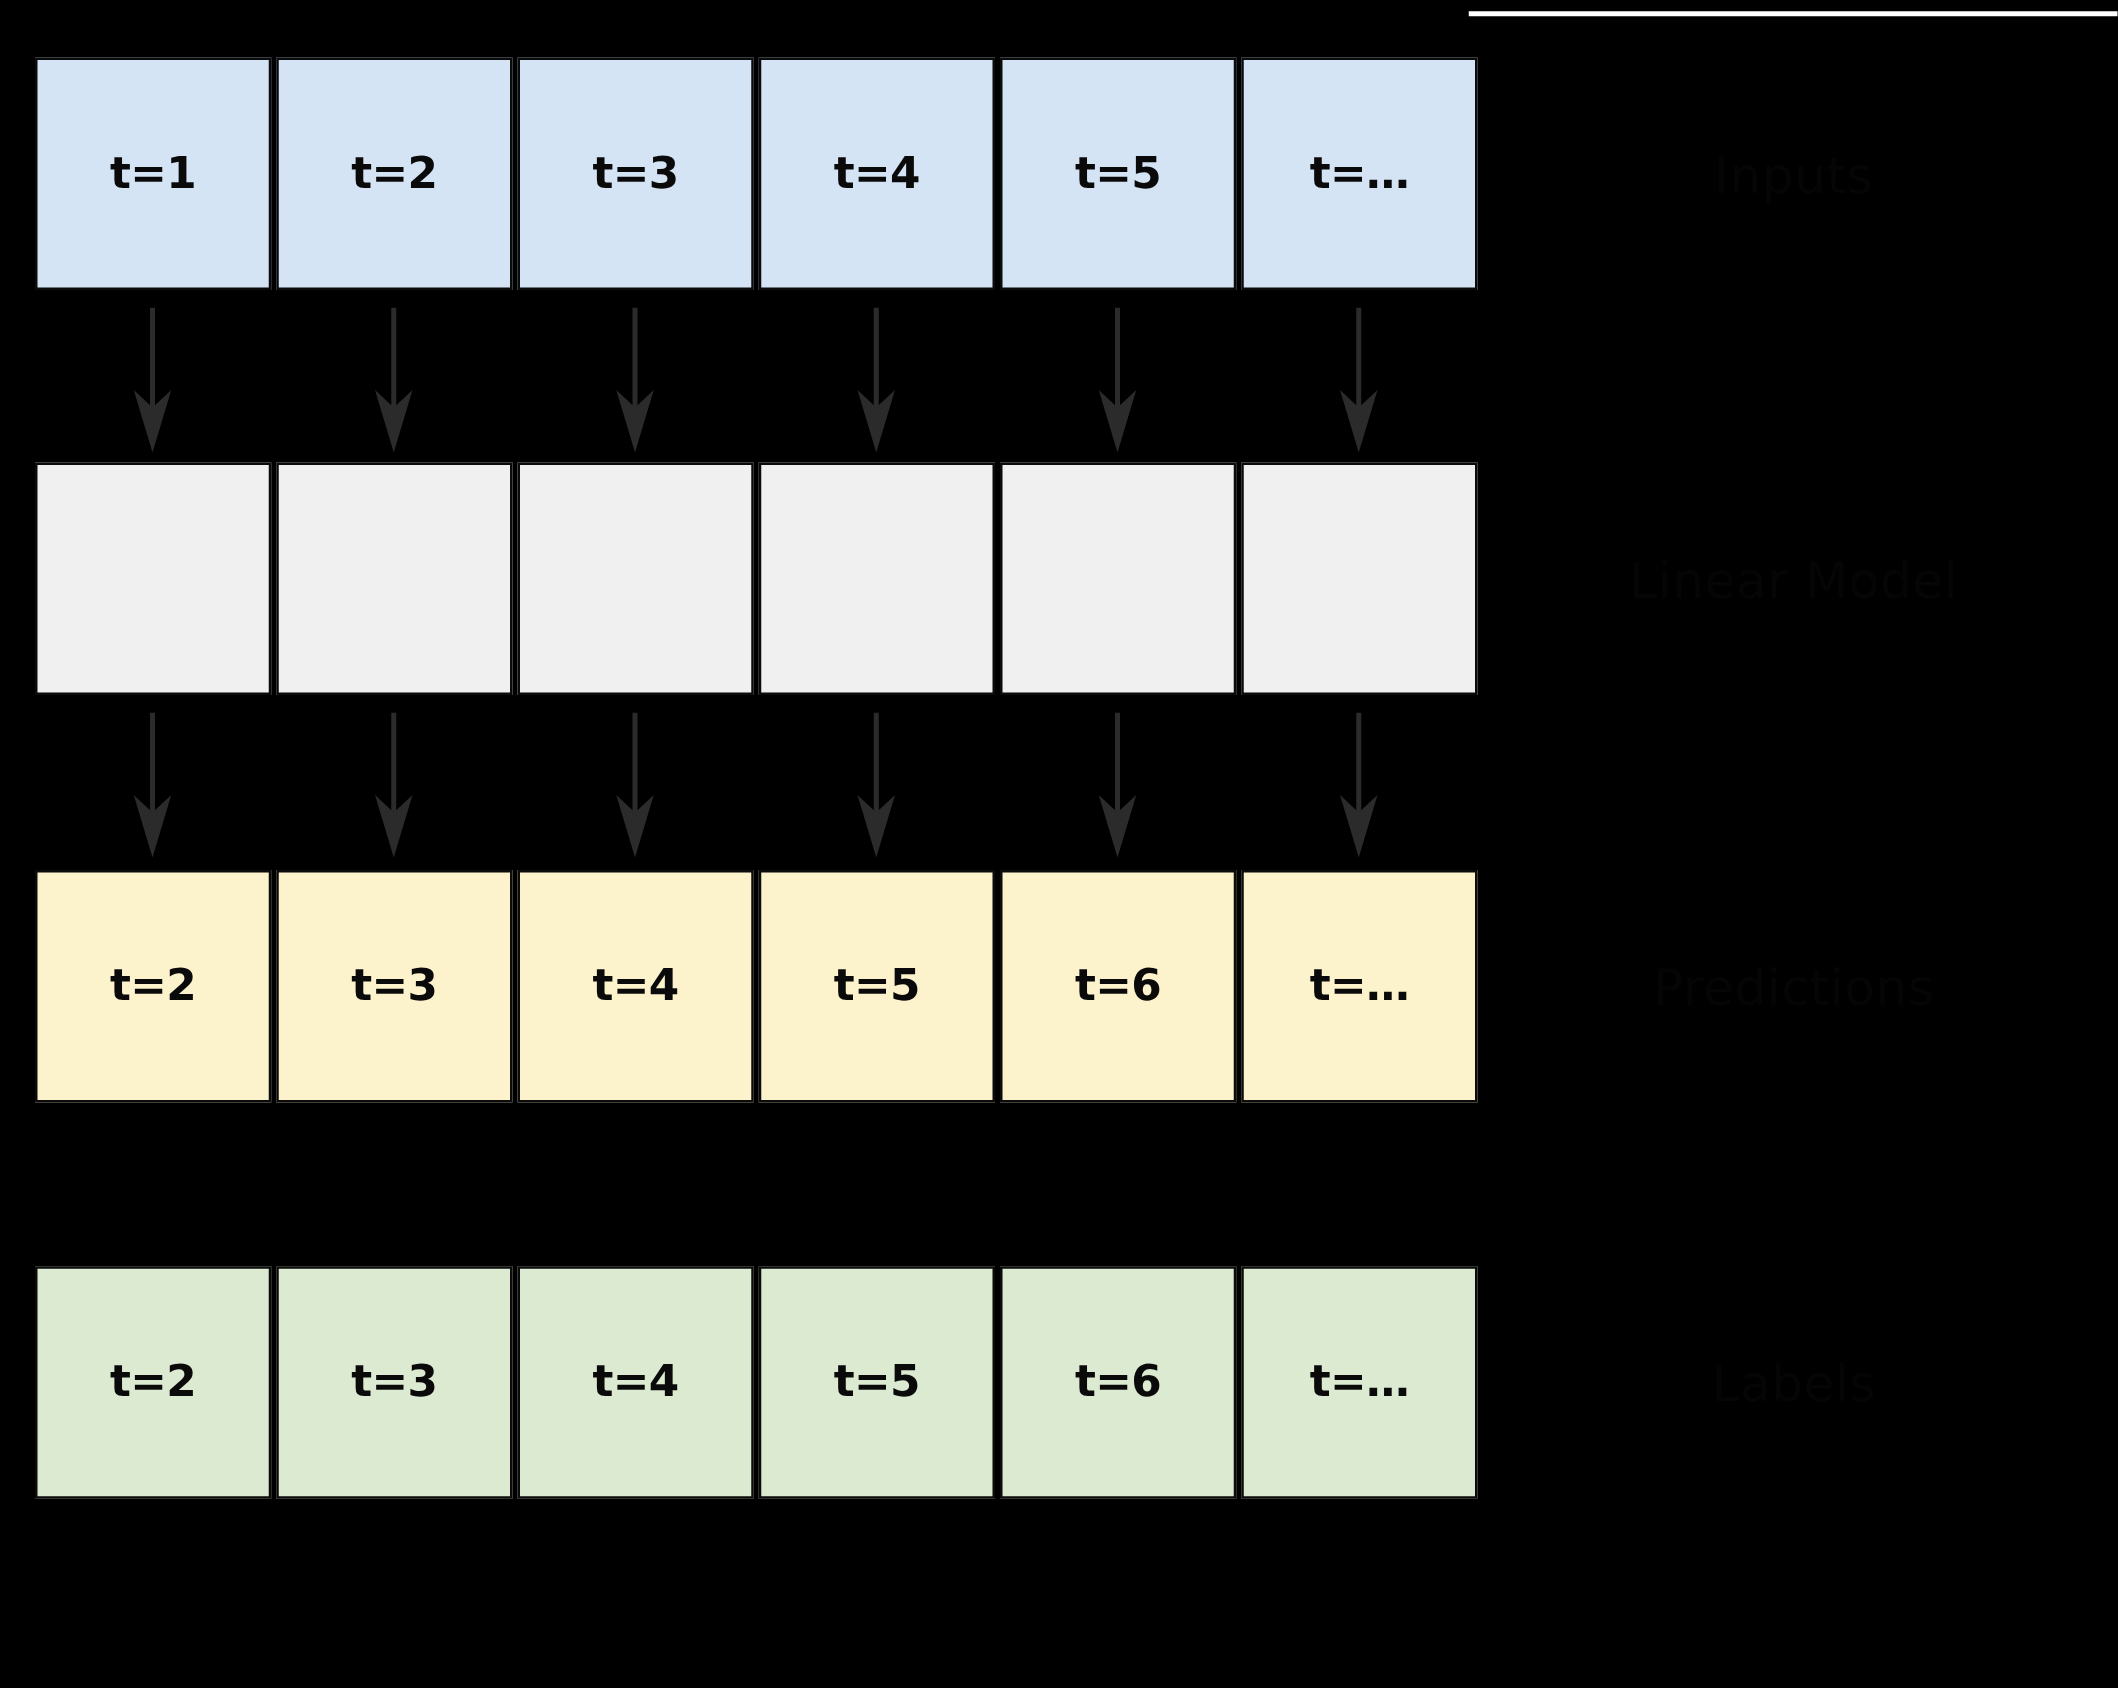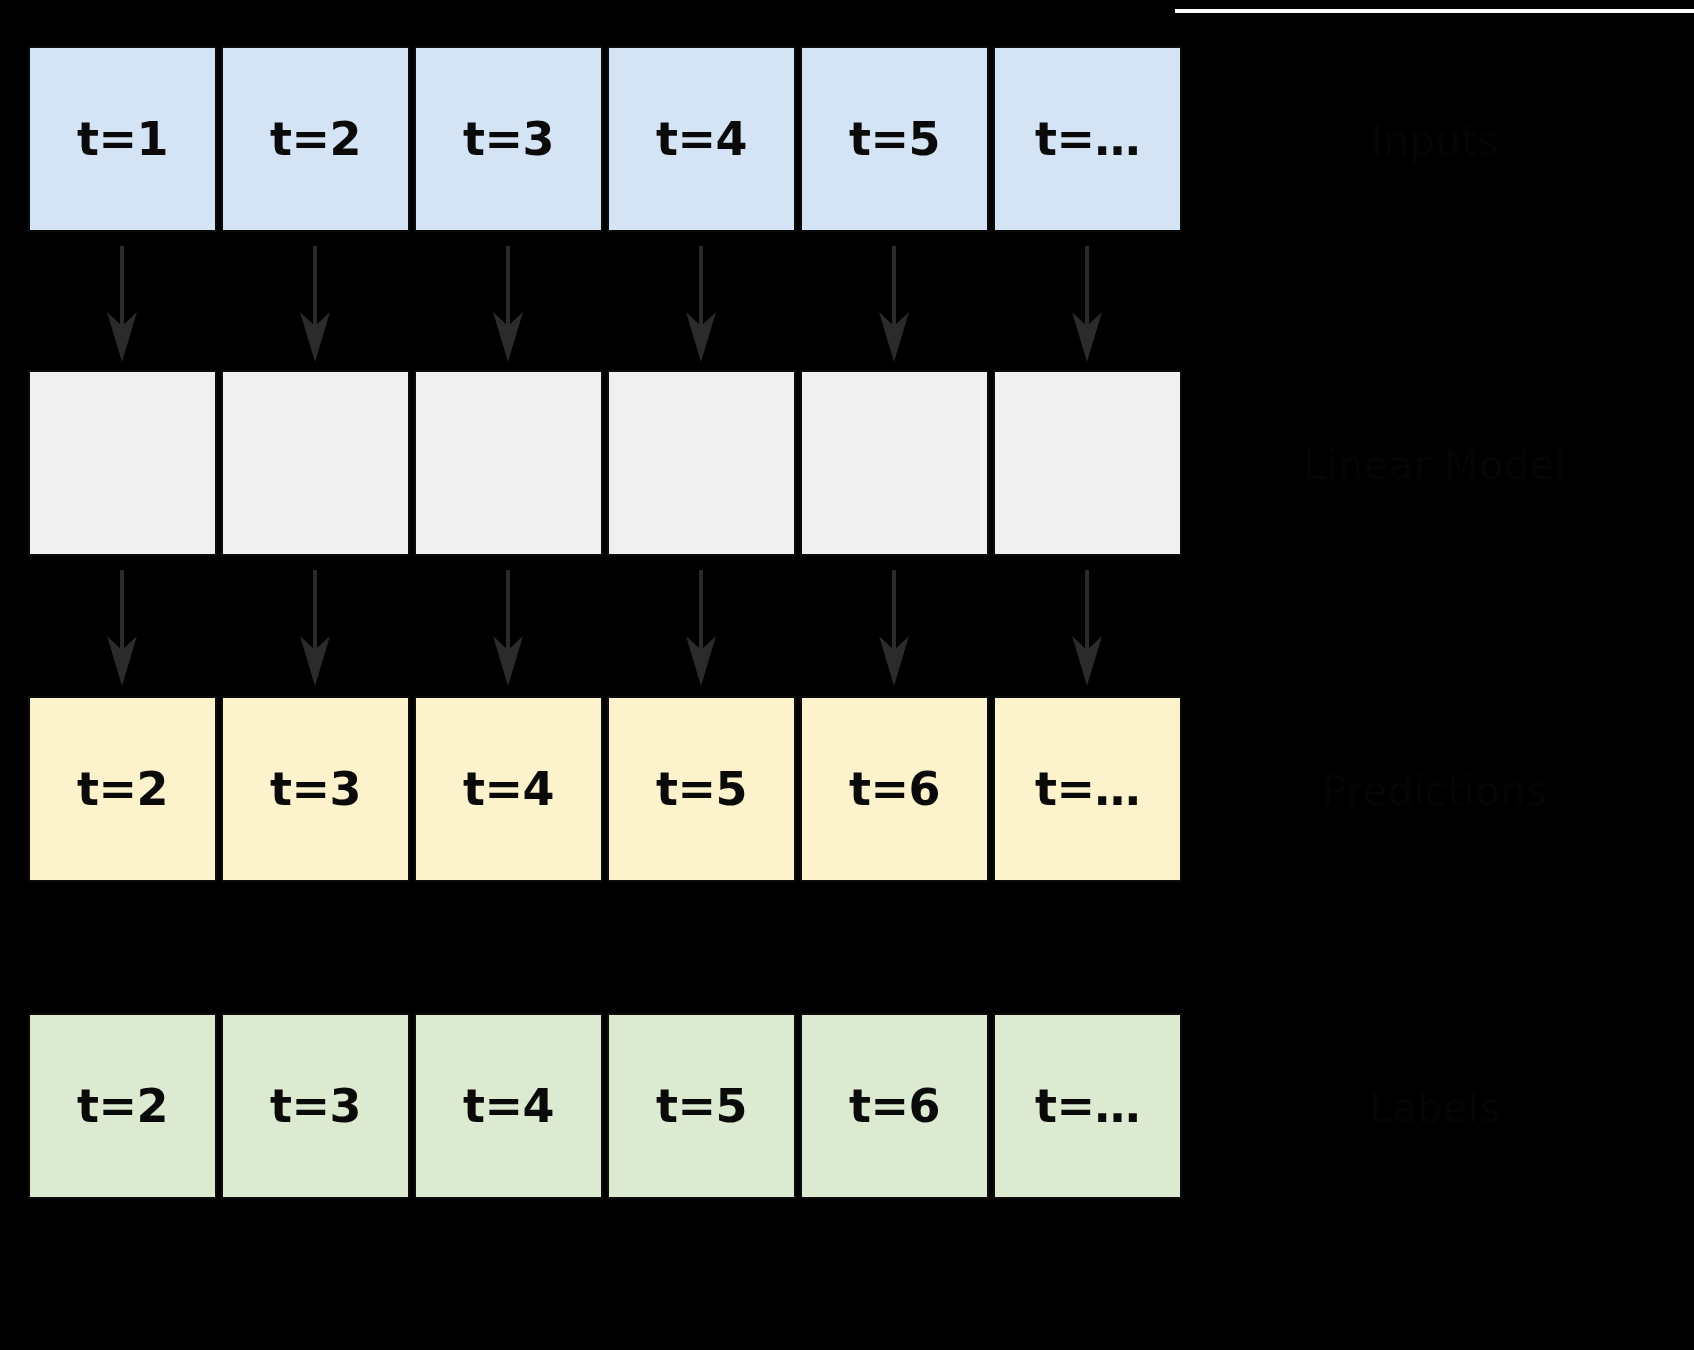--- a/index.html
+++ b/index.html
@@ -43,21 +43,21 @@
   }
 
   .cell {
     width: 189px;
     height: 186px;
     box-sizing: border-box;
     border: 2px solid #0b0b0b;
     display: flex;
     align-items: center;
     justify-content: center;
-    font-size: 46px;
+    font-size: 35px;
     font-weight: 700;
     letter-spacing: -0.5px;
     color: #0a0a0a;
     line-height: 1;
   }
 
   .cell.blank { color: transparent; }
 
   .row-inputs      { top: 46px; }
   .row-model       { top: 370px; }

